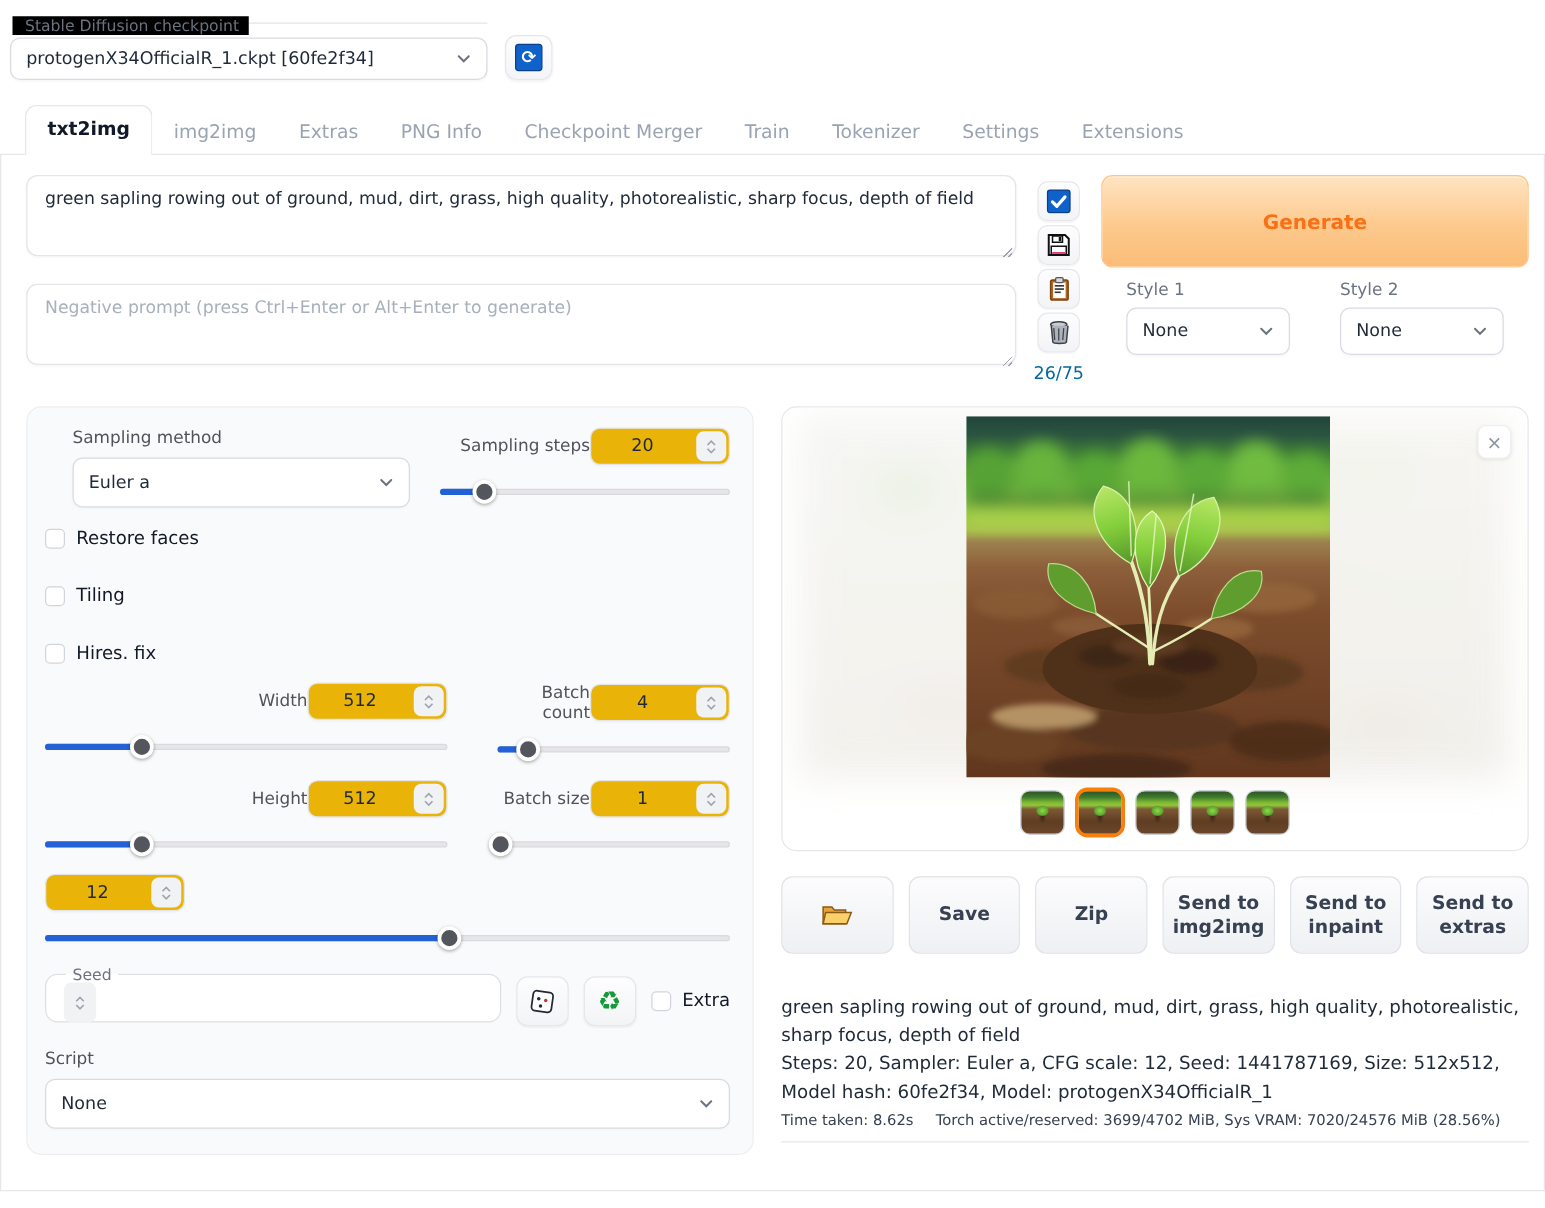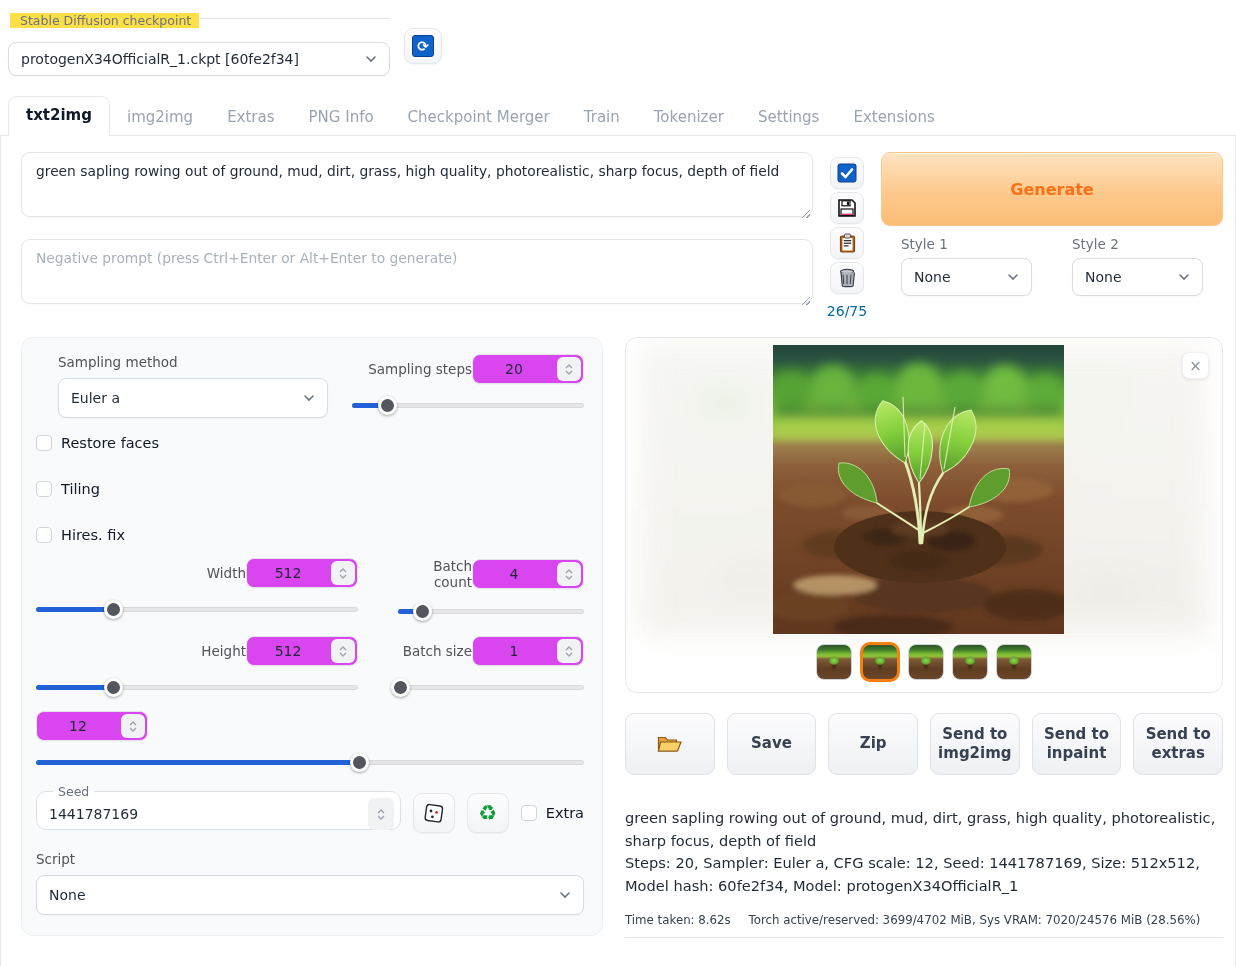--- a/index.html
+++ b/index.html
@@ -4,39 +4,39 @@
 <style>
   * { box-sizing: border-box; margin: 0; padding: 0; }
   html,body { width:1236px; height:966px; background:#fff; overflow:hidden;
     font-family:"DejaVu Sans","Liberation Sans",sans-serif; color:#1f2937; }
 
   
   .top-bar { padding:10px 8px 0 8px; display:flex; align-items:flex-start; gap:14px; }
   .ckpt-wrap { width:382px; position:relative; }
   .float-label { position:relative; height:16px; margin-left:2px; }
   .float-label .line { position:absolute; left:0; right:0; top:8px; height:1px; background:#e3e5e9; }
-  .float-label span { position:relative; background:#fde047; padding:0 8px 0 10px; font-size:12.5px; color:#6b7280; z-index:1; }
+  .float-label span { position:relative; background:#000000; padding:0 8px 0 10px; font-size:12.5px; color:#6b7280; z-index:1; }
   .selectbox { height:34px; border:1px solid #d8dbe1; border-radius:8px; background:#fff;
     display:flex; align-items:center; padding:0 12px; font-size:14px; color:#1f2937; cursor:pointer;
     box-shadow:0 1px 2px rgba(0,0,0,.03); }
   .selectbox .val { flex:1; }
   .chev { width:12px; height:12px; flex:none; }
   .chev svg { display:block; }
-  .ckpt-wrap .selectbox { margin-top:16px; }
+  .ckpt-wrap .selectbox { margin-top:4px; }
   .refresh-btn { margin-top:18px; width:38px; height:36px; border:1px solid #e5e7eb; border-radius:9px;
     background:linear-gradient(180deg,#fdfdfe,#f4f5f7); display:flex; align-items:center; justify-content:center;
     cursor:pointer; box-shadow:0 1px 2px rgba(0,0,0,.05); }
   .refresh-ic { width:22px; height:22px; background:#1062cb; border:1px solid #0a3f8f; border-radius:3px;
     color:#fff; font-size:14px; font-weight:bold; display:flex; align-items:center; justify-content:center; }
 
   
   .tabs { display:flex; align-items:flex-end; margin-top:20px; padding:0; border-bottom:1px solid #e5e7eb; }
   .tab { padding:9px 17px; font-size:15px; color:#9aa3b2; cursor:pointer; position:relative; }
   .tab.active { background:#fff; color:#111827; font-weight:bold; border:1px solid #e5e7eb; border-bottom:none;
-    border-radius:9px 9px 0 0; margin-bottom:-1px; padding-bottom:12px; margin-left:8px; }
+    border-radius:9px 9px 0 0; margin-bottom:-1px; padding-bottom:12px; margin-left:20px; }
 
   
   .content { border:1px solid #e5e7eb; border-top:none; margin:0; padding:16px 12px 28px 20px; min-height:770px; }
 
   .top-row { display:flex; gap:16px; }
   .prompt-col { width:792px; display:flex; flex-direction:column; gap:18px; }
   .ta-wrap { position:relative; }
   textarea { width:100%; height:65px; border:1px solid #e3e5e9; border-radius:9px; padding:10px 14px;
     font-family:"DejaVu Sans","Liberation Sans",sans-serif; font-size:13.8px; color:#1f2937; resize:none;
     box-shadow:0 1px 2px rgba(0,0,0,.03); outline:none; }
@@ -67,21 +67,21 @@
   .settings { width:582px; background:#f9fafb; border:1px solid #eceef1; border-radius:12px; padding:16px 18px 20px 14px;
     display:flex; flex-direction:column; gap:15px; }
   .lbl { font-size:13.5px; color:#52525b; }
   .samp-row { display:flex; gap:24px; }
   .samp-left { width:270px;margin-left:22px; }
   .samp-left .selectbox { margin-top:8px; height:40px; background:#fff; }
   .samp-right { flex:1; }
   .hdr { display:flex; align-items:center; }
   .hdr .lbl { flex:1;text-align:right; }
 
-  .numbox { width:112px; height:30px; border:1px solid #e3e5e9; border-radius:8px; background:#d946ef;
+  .numbox { width:112px; height:30px; border:1px solid #e3e5e9; border-radius:8px; background:#eab308;
     display:flex; align-items:center; overflow:hidden; box-shadow:0 1px 1px rgba(0,0,0,.03); }
   .numbox input { flex:1; border:none; outline:none; text-align:center; font-size:14px; color:#1f2937; width:50px;
     font-family:"DejaVu Sans","Liberation Sans",sans-serif; background:transparent; }
   .spin { width:24px; align-self:stretch; margin:2px; border-radius:6px; background:#f1f2f4;
     display:flex; flex-direction:column; align-items:center; justify-content:center; gap:1px; cursor:pointer; color:#9ca3af; }
   .spin svg { display:block; }
 
   .slider { position:relative; height:18px; margin-top:12px; cursor:pointer; }
   .slider .track { position:absolute; top:7px; left:0; right:0; height:5px; background:#e6e6e9; border:1px solid #d9d9de; border-radius:4px; }
   .slider .fill { position:absolute; top:7px; left:0; height:5px; background:#2262d6; border-radius:4px; }
@@ -139,21 +139,21 @@
 
   .actions { display:flex; gap:12px; margin-top:20px; }
   .act-btn { flex:1; height:62px; border:1px solid #e0e3e8; border-radius:9px;
     background:linear-gradient(180deg,#fcfcfd,#eef0f3); cursor:pointer;
     display:flex; align-items:center; justify-content:center; text-align:center;
     font-size:15px; font-weight:bold; color:#374151; line-height:1.3; padding:4px; }
 
   .gen-info { margin-top:32px; padding-bottom:10px; border-bottom:1px solid #e5e7eb; }
   .gen-info .ptext { font-size:14.6px; color:#1f2937; line-height:1.55; }
   .gen-info .params { font-size:14.6px; color:#1f2937; line-height:1.55; }
-  .gen-info .time { margin-top:16px; font-size:11.8px; color:#374151; }
+  .gen-info .time { margin-top:4px; font-size:11.8px; color:#374151; }
   .gen-info .time .t2 { margin-left:14px; }
 
   
   .footer { margin-top:22px; text-align:center; }
   .f-links { font-size:14px; color:#374151; display:flex; justify-content:center; align-items:center; gap:14px; }
   .f-links .link { cursor:pointer; }
 </style>
 </head>
 <body>
 
@@ -426,21 +426,20 @@
         <div class="slider">
           <div class="track"></div>
             <div class="fill" style="width:59%"></div>
             <div class="thumb" style="left:59%"></div>
         </div>
       </div>
 
       <div class="seed-row">
         <fieldset class="seedbox">
           <legend>Seed</legend>
-          <input value="1441787169" style="">
           <div class="spin">
             <svg width="8" height="5" viewBox="0 0 8 5">
                 <path d="M1 4l3-3 3 3" fill="none" stroke="#9ca3af" stroke-width="1.3"></path>
               </svg>
             <svg width="8" height="5" viewBox="0 0 8 5">
                 <path d="M1 1l3 3 3-3" fill="none" stroke="#9ca3af" stroke-width="1.3"></path>
               </svg>
           </div>
         </fieldset>
         <div class="sq-btn">

